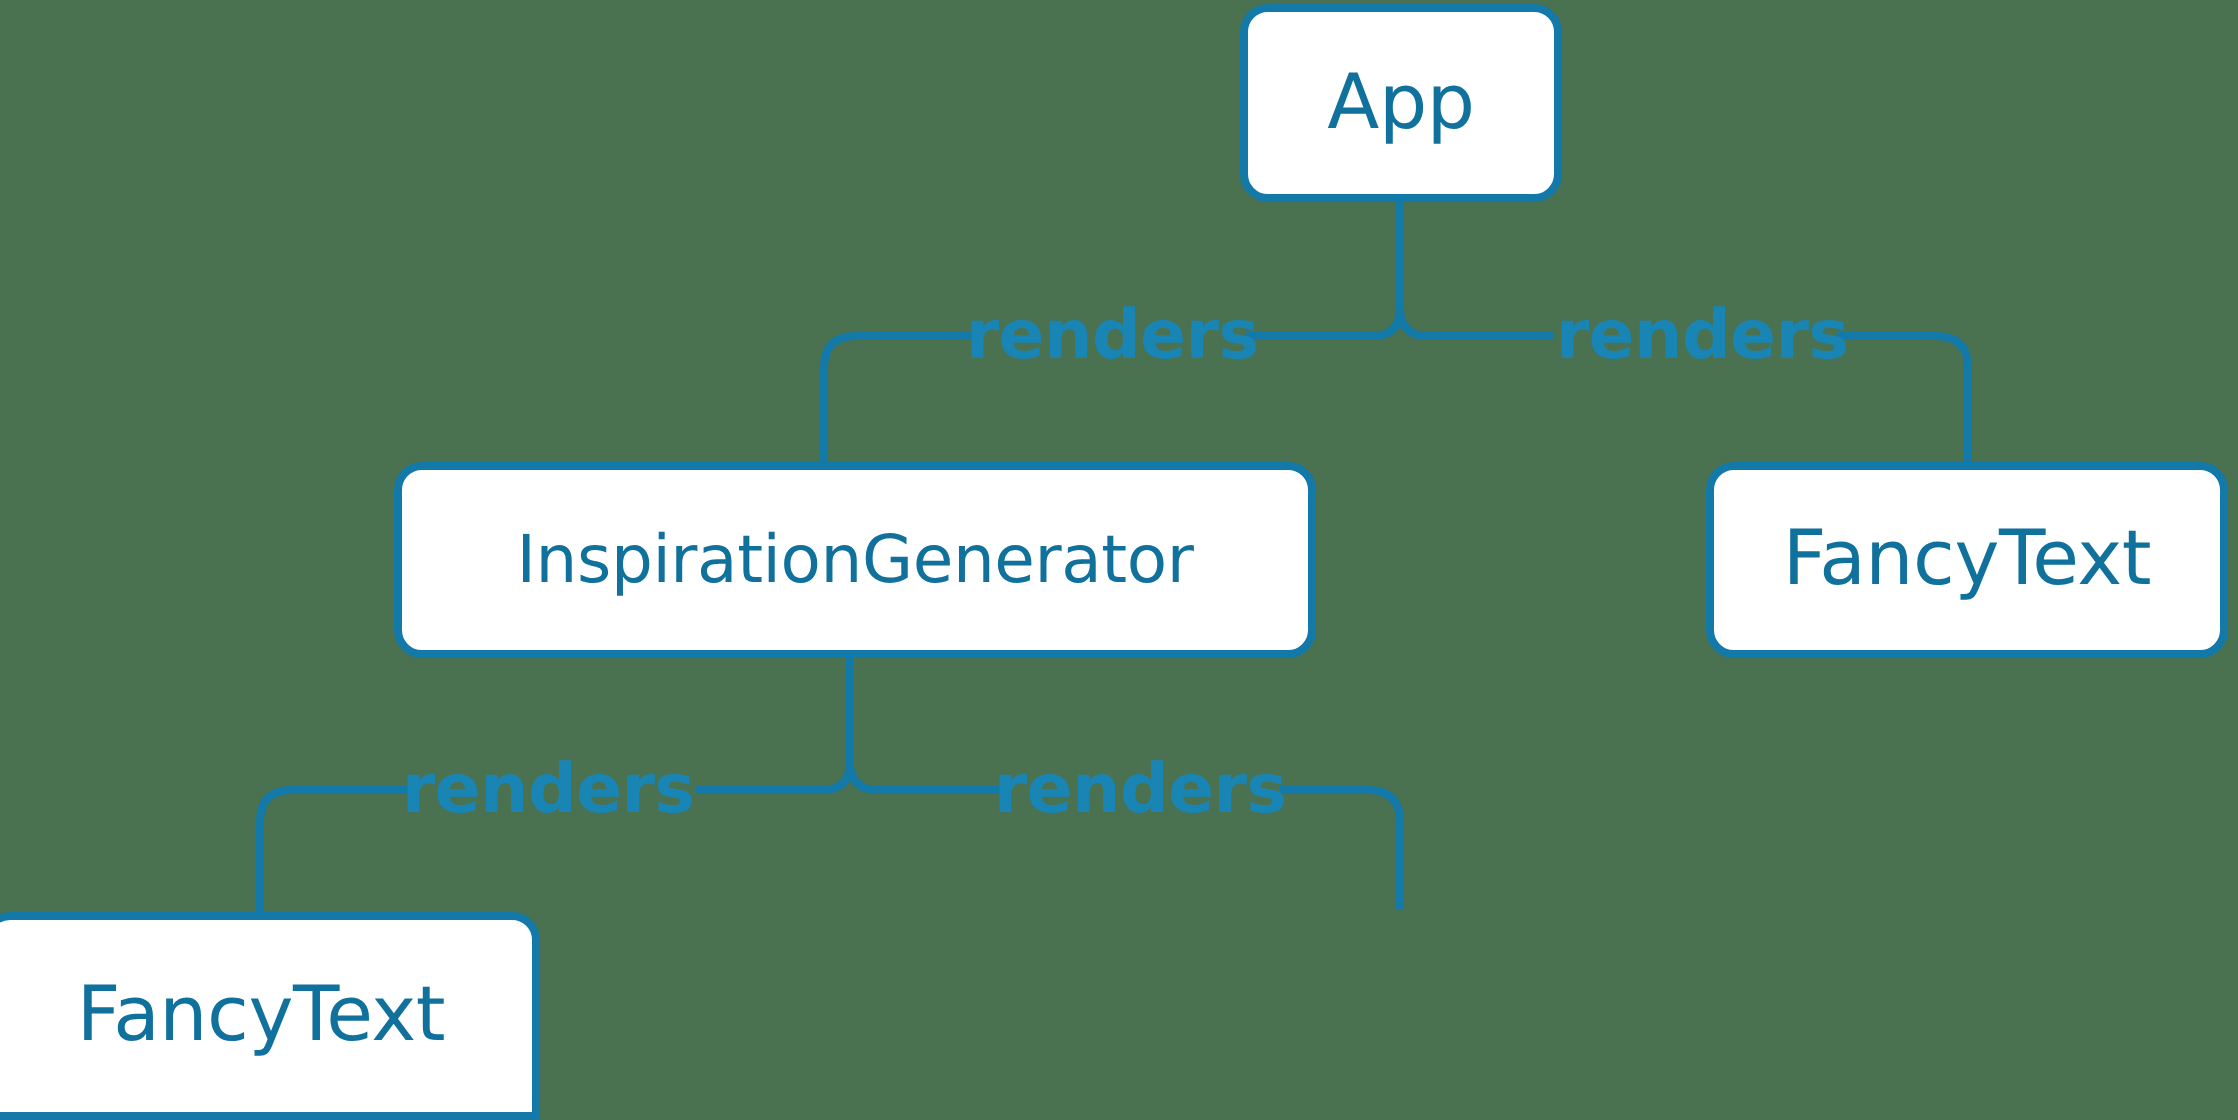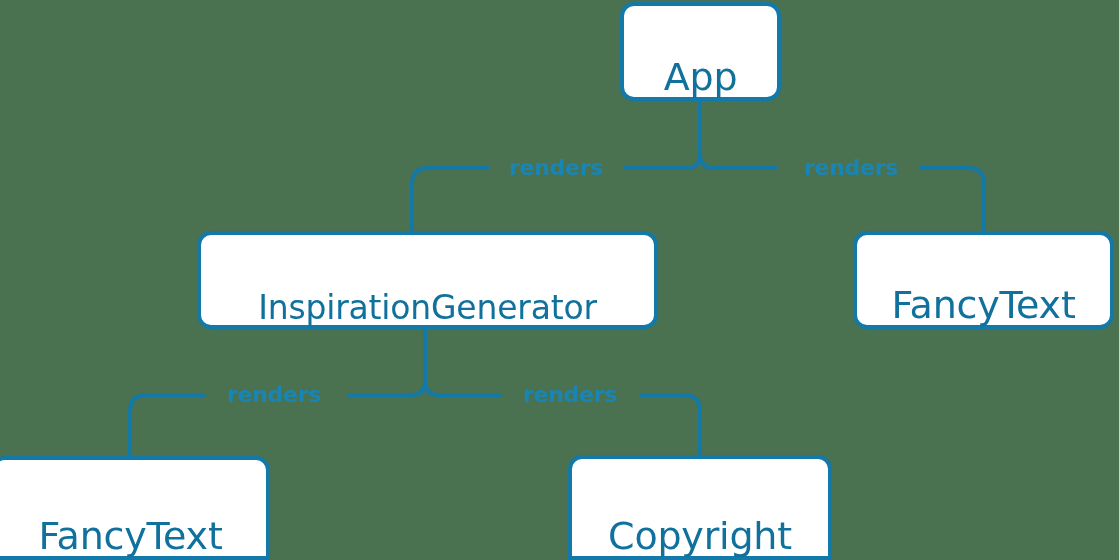--- a/index.html
+++ b/index.html
@@ -22,39 +22,39 @@
     width: 1119px;
     height: 560px;
   }
   .node {
     position: absolute;
     box-sizing: border-box;
     background: #ffffff;
     border: 4px solid #1279a8;
     border-radius: 14px;
     display: flex;
-    align-items: flex-end;
+    align-items: center;
     justify-content: center;
     color: #11719d;
     font-family: "DejaVu Sans", sans-serif;
     font-size: 38px;
     font-weight: 400;
     letter-spacing: -0.2px;
     line-height: 1;
     white-space: nowrap;
   }
   .node-label {
     display: block;
     transform: translateY(-1px);
   }
   .edge-label {
     position: absolute;
     color: #1985b5;
     font-family: "DejaVu Sans", sans-serif;
-    font-size: 22px;
+    font-size: 34px;
     font-weight: 600;
     letter-spacing: -0.3px;
     line-height: 1;
     white-space: nowrap;
     transform: translate(-50%, -50%);
     text-align: right;
   }
   
   #node-app        { left: 620px; top: 2px;   width: 161px; height: 99px; }
   #node-inspgen    { left: 197px; top: 231px; width: 461px; height: 98px; font-size: 33px; }
@@ -95,23 +95,20 @@
   </div>
 
   <div class="node" id="node-fancy-right">
     <span class="node-label">FancyText</span>
   </div>
 
   <div class="node" id="node-fancy-left">
     <span class="node-label">FancyText</span>
   </div>
 
-  <div class="node" id="node-copyright">
-    <span class="node-label">Copyright</span>
-  </div>
 
   <div class="edge-label" style="left:556px; top:168px;">renders</div>
 
   <div class="edge-label" style="left:851px; top:168px;">renders</div>
 
   <div class="edge-label" style="left:274px; top:395px;">renders</div>
 
   <div class="edge-label" style="left:570px; top:395px;">renders</div>
 
 </div>

